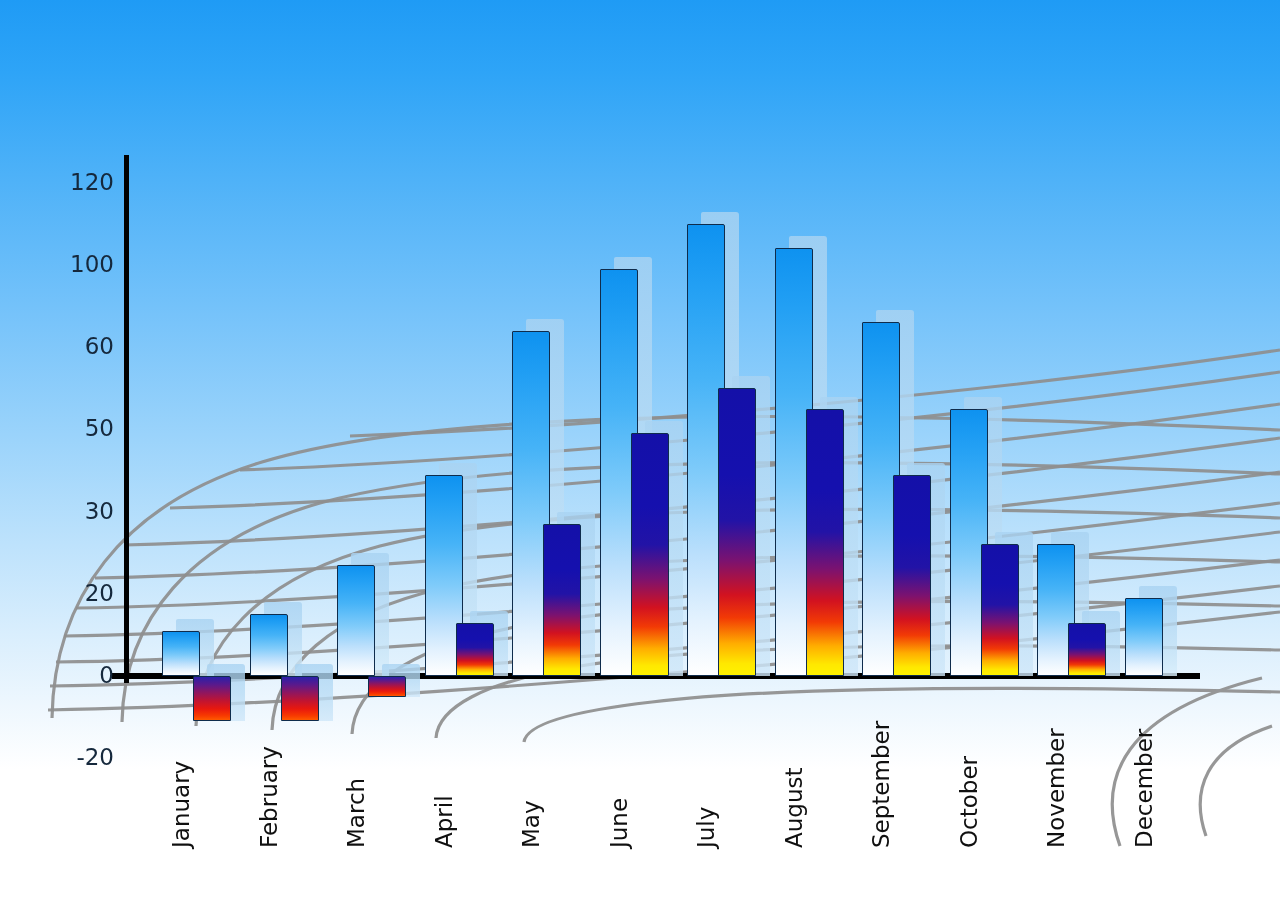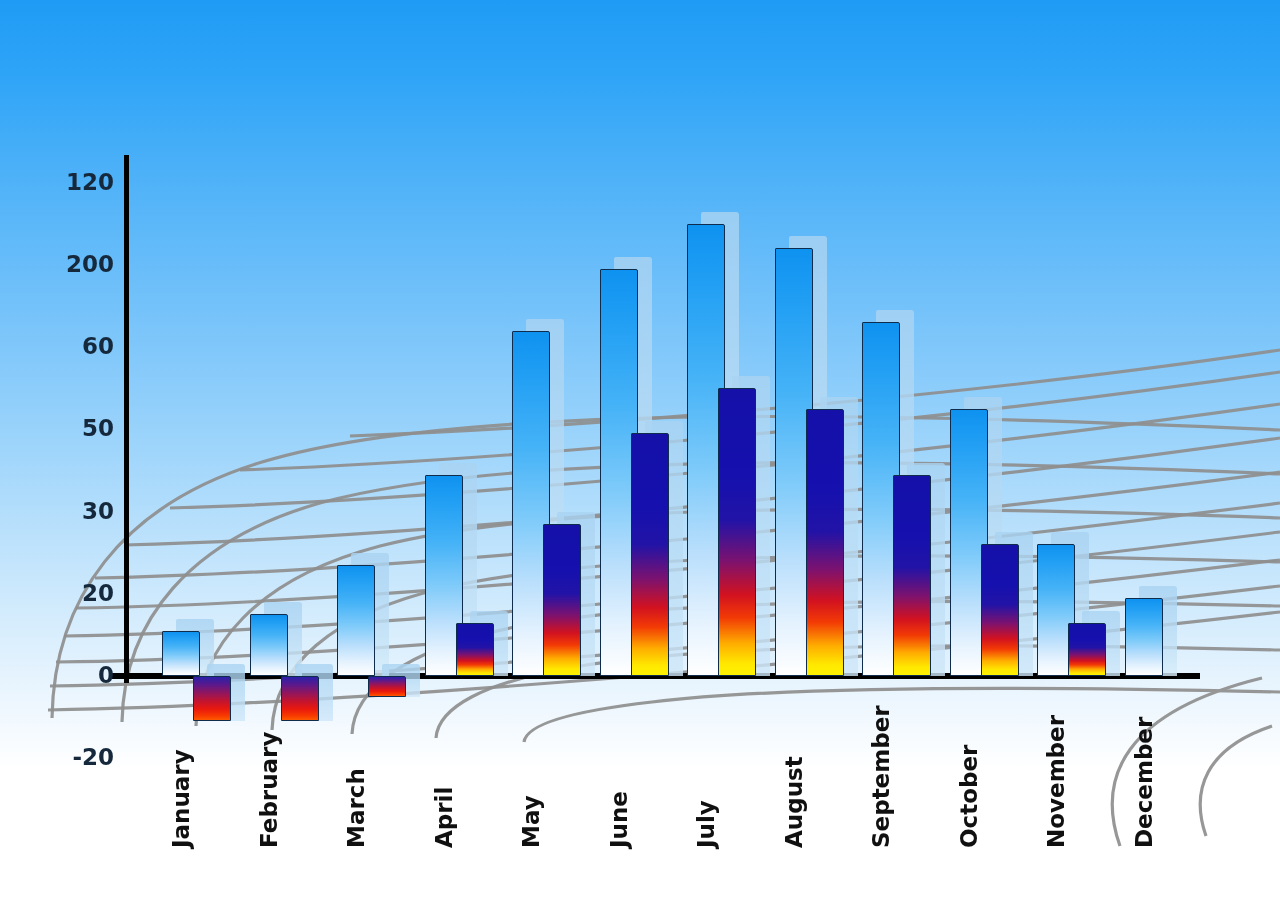--- a/index.html
+++ b/index.html
@@ -8,21 +8,20 @@
     width:1280px;height:905px;overflow:hidden;
     font-family:"DejaVu Sans","Liberation Sans",sans-serif;
     background:#ffffff;
   }
 
   #chart-root{
     position:relative;
     width:1280px;height:905px;
     overflow:hidden;
     background:#f9a8d4;
-    font-weight:bold;
   }
 
   
   .sky{
     position:absolute;left:0;top:0;width:1280px;height:905px;
     background:linear-gradient(to bottom,
         #1f9bf5 0%,
         #2ea4f7 8%,
         #4fb2f8 20%,
         #74c2fa 34%,
@@ -182,21 +181,21 @@
       <path d="M 1120 846 C 1096 778 1124 712 1262 678"></path>
     </g>
   </svg>
 
   <div class="plot">
     <div class="y-axis"></div>
     <div class="zero-line"></div>
     <div class="y-tick-stub"></div>
     <div id="ylabels">
         <div class="y-label" style="left: 44px; top: 170.56px;">120</div>
-        <div class="y-label" style="left: 44px; top: 252.8px;">200</div>
+        <div class="y-label" style="left: 44px; top: 252.8px;">100</div>
         <div class="y-label" style="left: 44px; top: 335.04px;">60</div>
         <div class="y-label" style="left: 44px; top: 417.28px;">50</div>
         <div class="y-label" style="left: 44px; top: 499.52px;">30</div>
         <div class="y-label" style="left: 44px; top: 581.76px;">20</div>
         <div class="y-label" style="left: 44px; top: 664px;">0</div>
         <div class="y-label" style="left: 44px; top: 746.24px;">-20</div>
       </div>
     <div id="bars">
         <div class="bar-shadow s1-shadow" style="left: 176px; top: 618.768px; width: 38px; height: 57.232px;"></div>
         <div class="bar-face s1-face" style="left: 162px; top: 630.768px; width: 38px; height: 45.232px;"></div>

